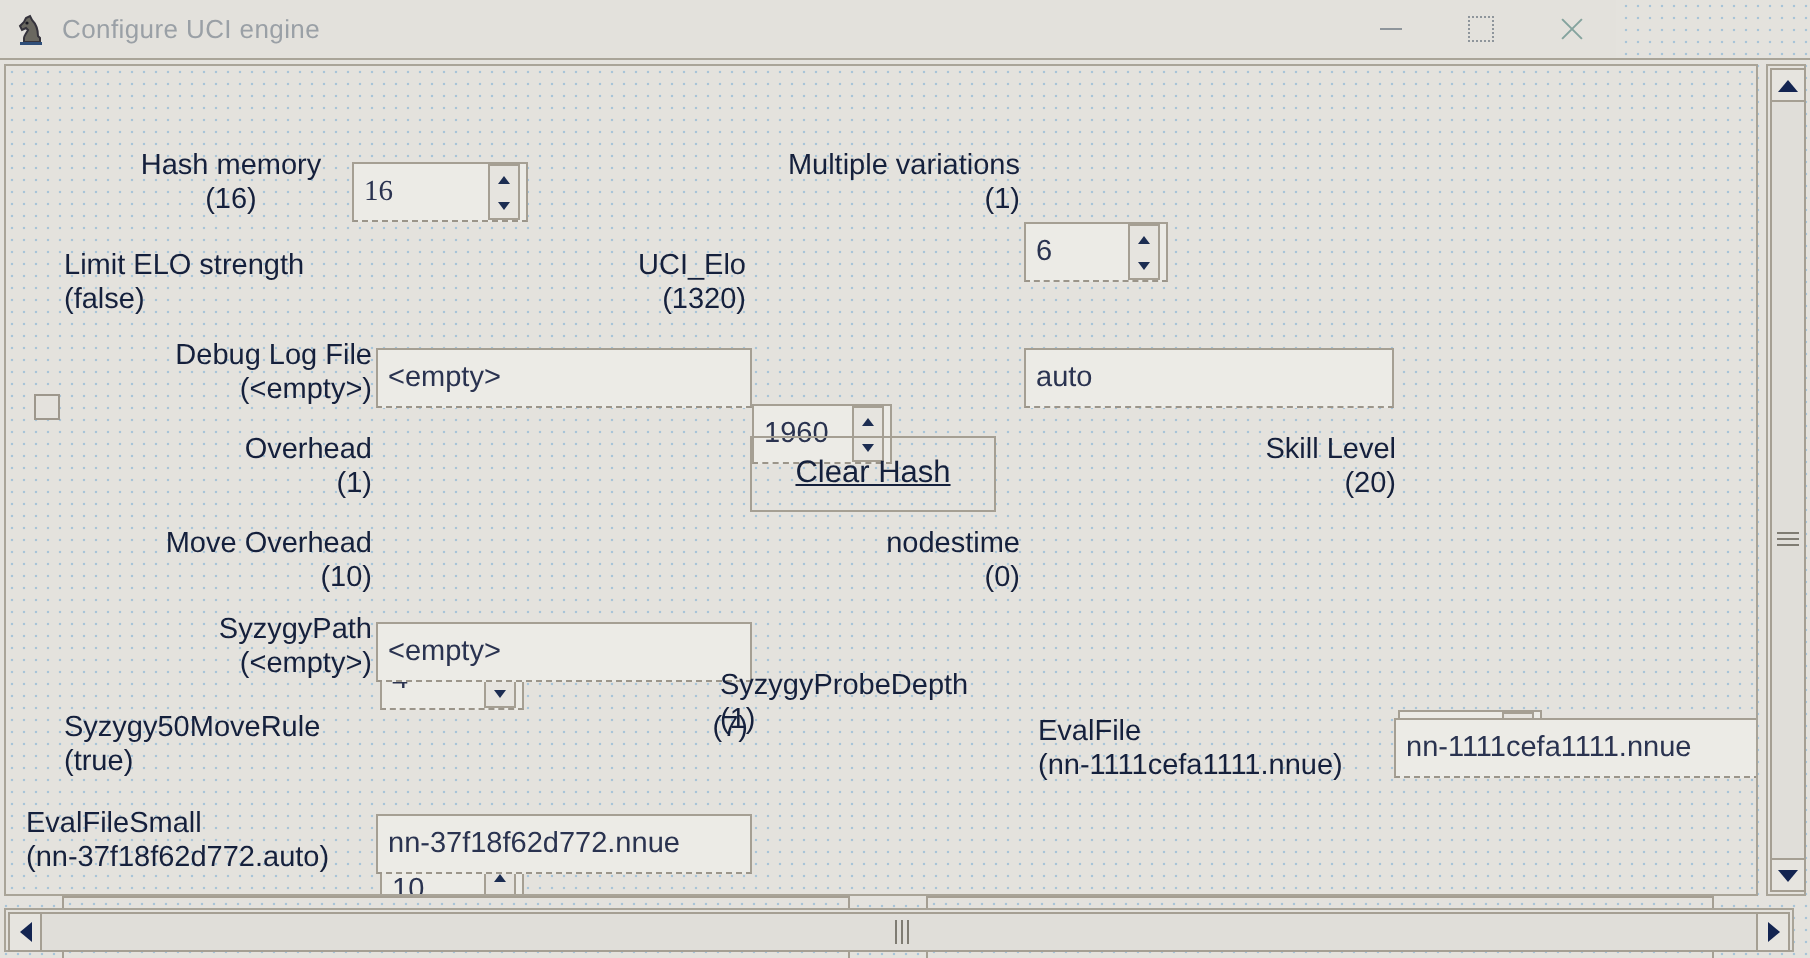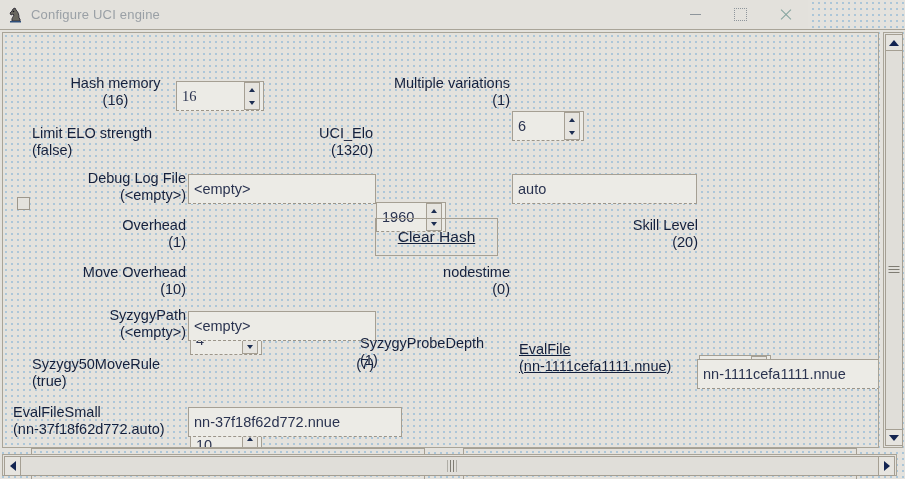--- a/index.html
+++ b/index.html
@@ -352,33 +352,33 @@
 
       <div class="abs lbl left" style="left:29px;top:323px;width:210px;">
         <span class="v">Syzygy50MoveRule</span>
         <span class="v">(true)</span>
       </div>
 
       <div class="abs lbl" style="left:235px;top:323px;width:136px;">
         <span class="v">(7)</span>
       </div>
 
-      <div class="abs lbl left" style="left:516px;top:308px;width:180px;text-decoration:underline;">
+      <div class="abs lbl left" style="left:516px;top:325px;width:180px;">
         <span class="v">EvalFile</span>
         <span class="v">(nn-1111cefa1111.nnue)</span>
       </div>
       <div class="abs field" style="left:694px;top:326px;width:183px;height:30px;">
         <span>nn-1111cefa1111.nnue</span>
       </div>
 
       <div class="abs lbl left" style="left:10px;top:371px;width:180px;">
         <span class="v">EvalFileSmall</span>
         <span class="v">(nn-37f18f62d772.auto)</span>
       </div>
-      <div class="abs field" style="left:185px;top:374px;width:214px;height:30px;">
+      <div class="abs field" style="left:185px;top:374px;width:188px;height:30px;">
         <span>nn-37f18f62d772.nnue</span>
       </div>
 
     </div>
 
     <div class="vscroll">
       <div class="vs-btn up">
           <i class="ar"></i>
         </div>
       <div class="vs-thumb">

